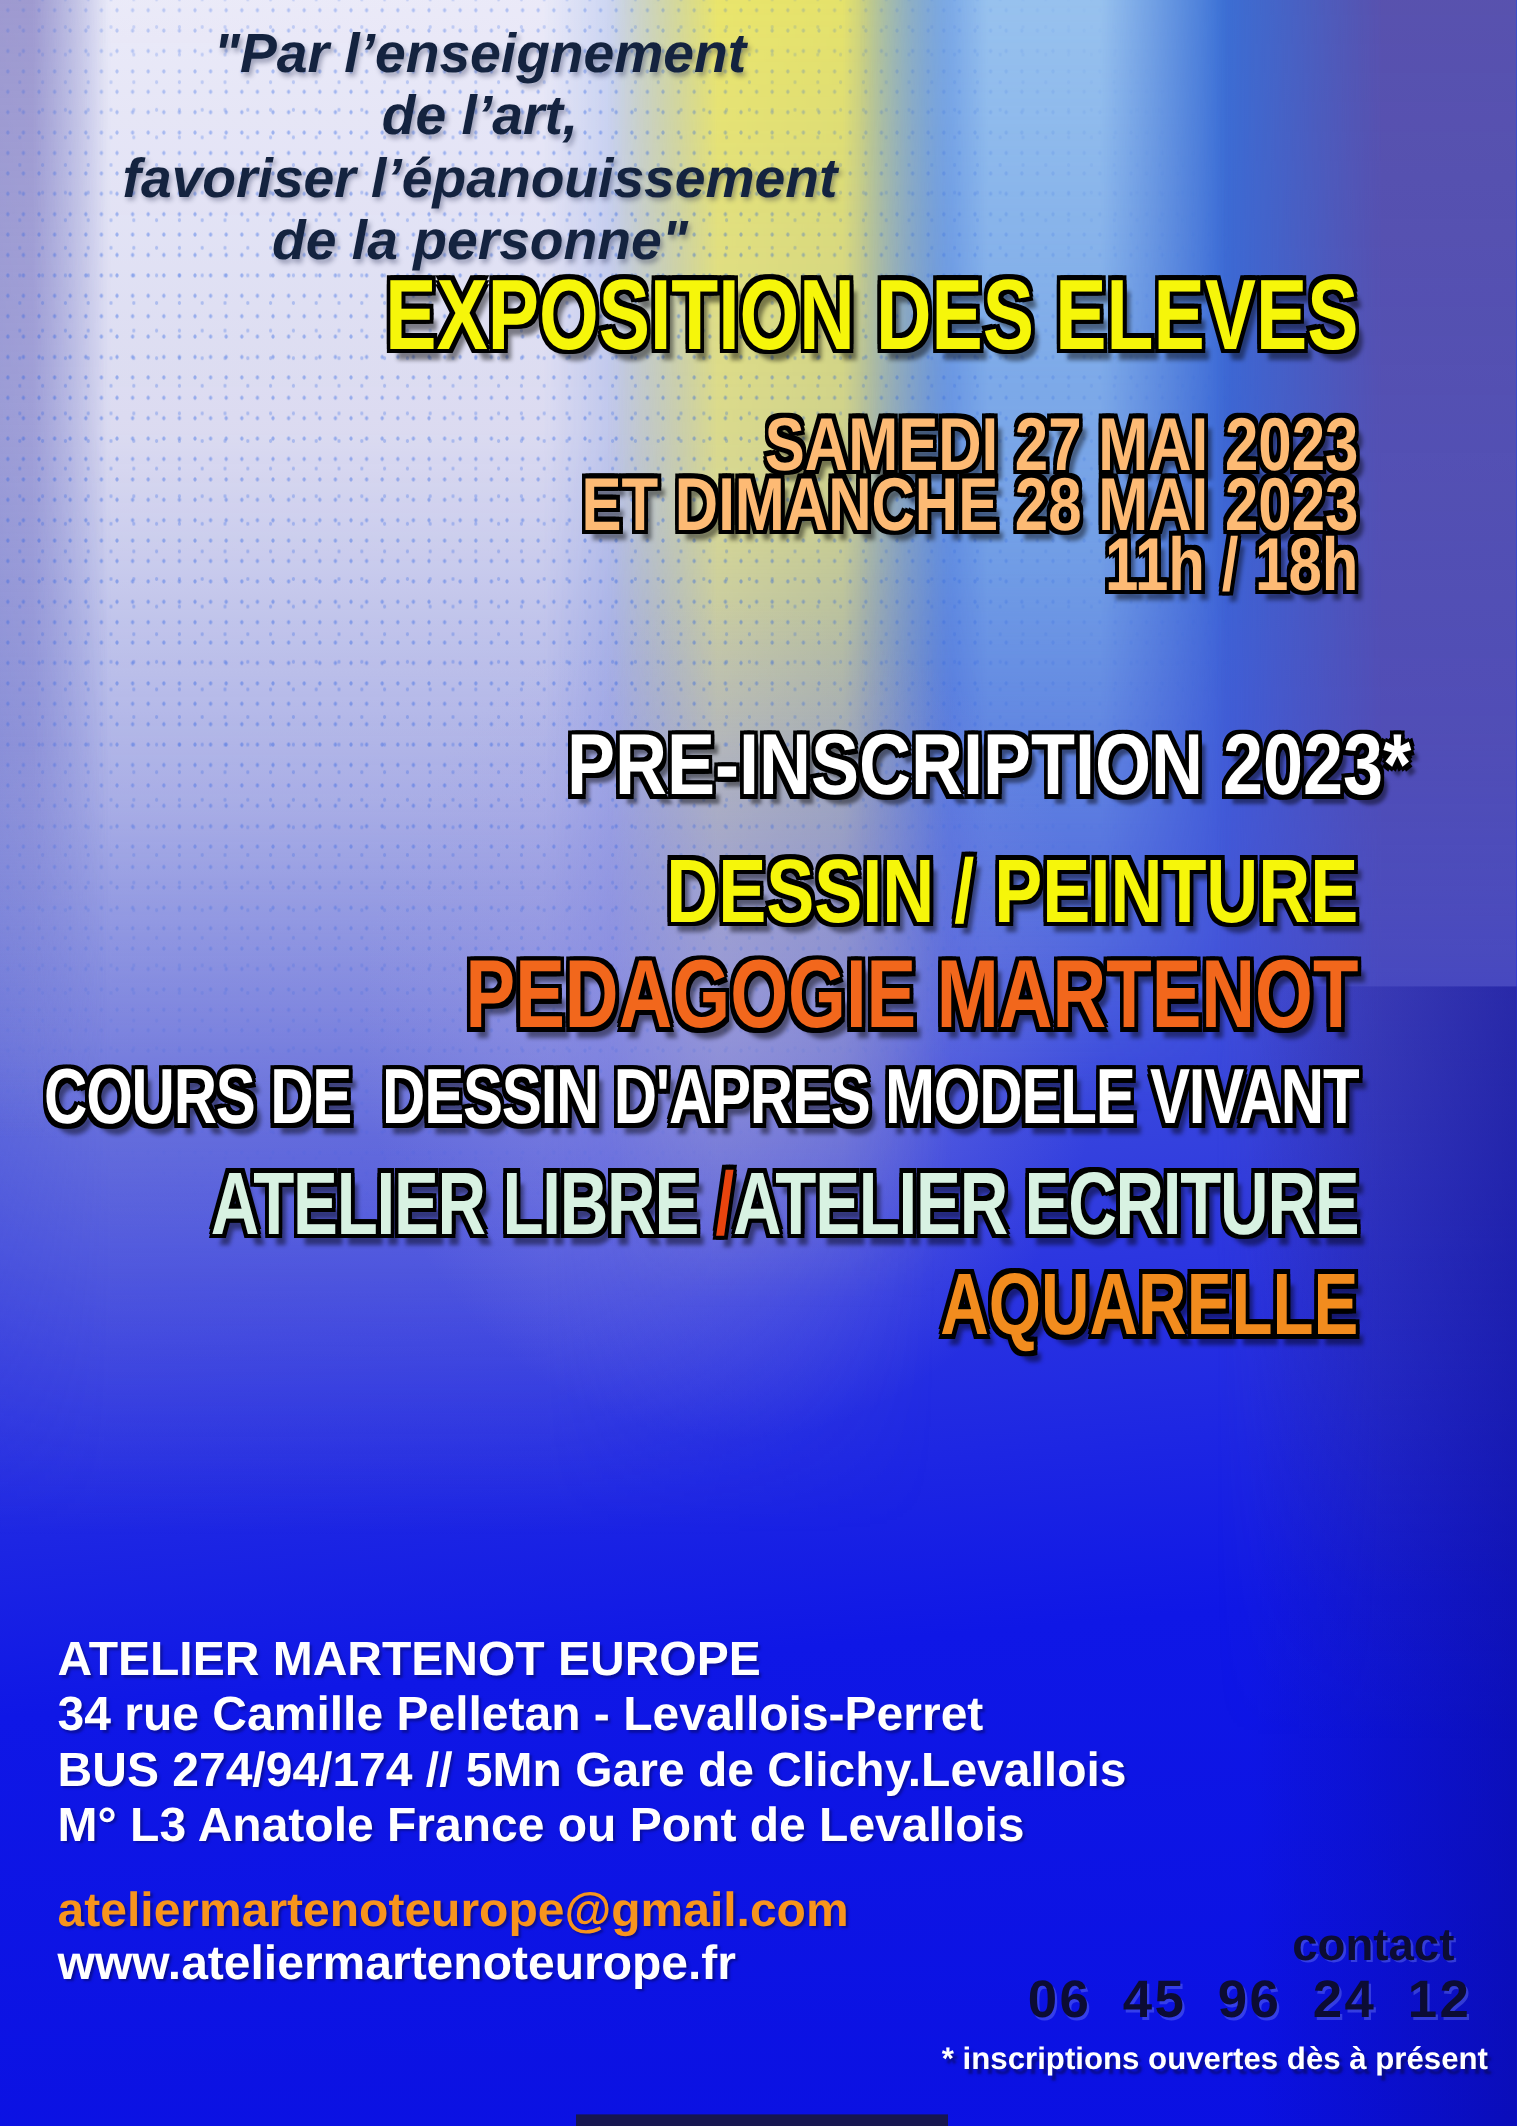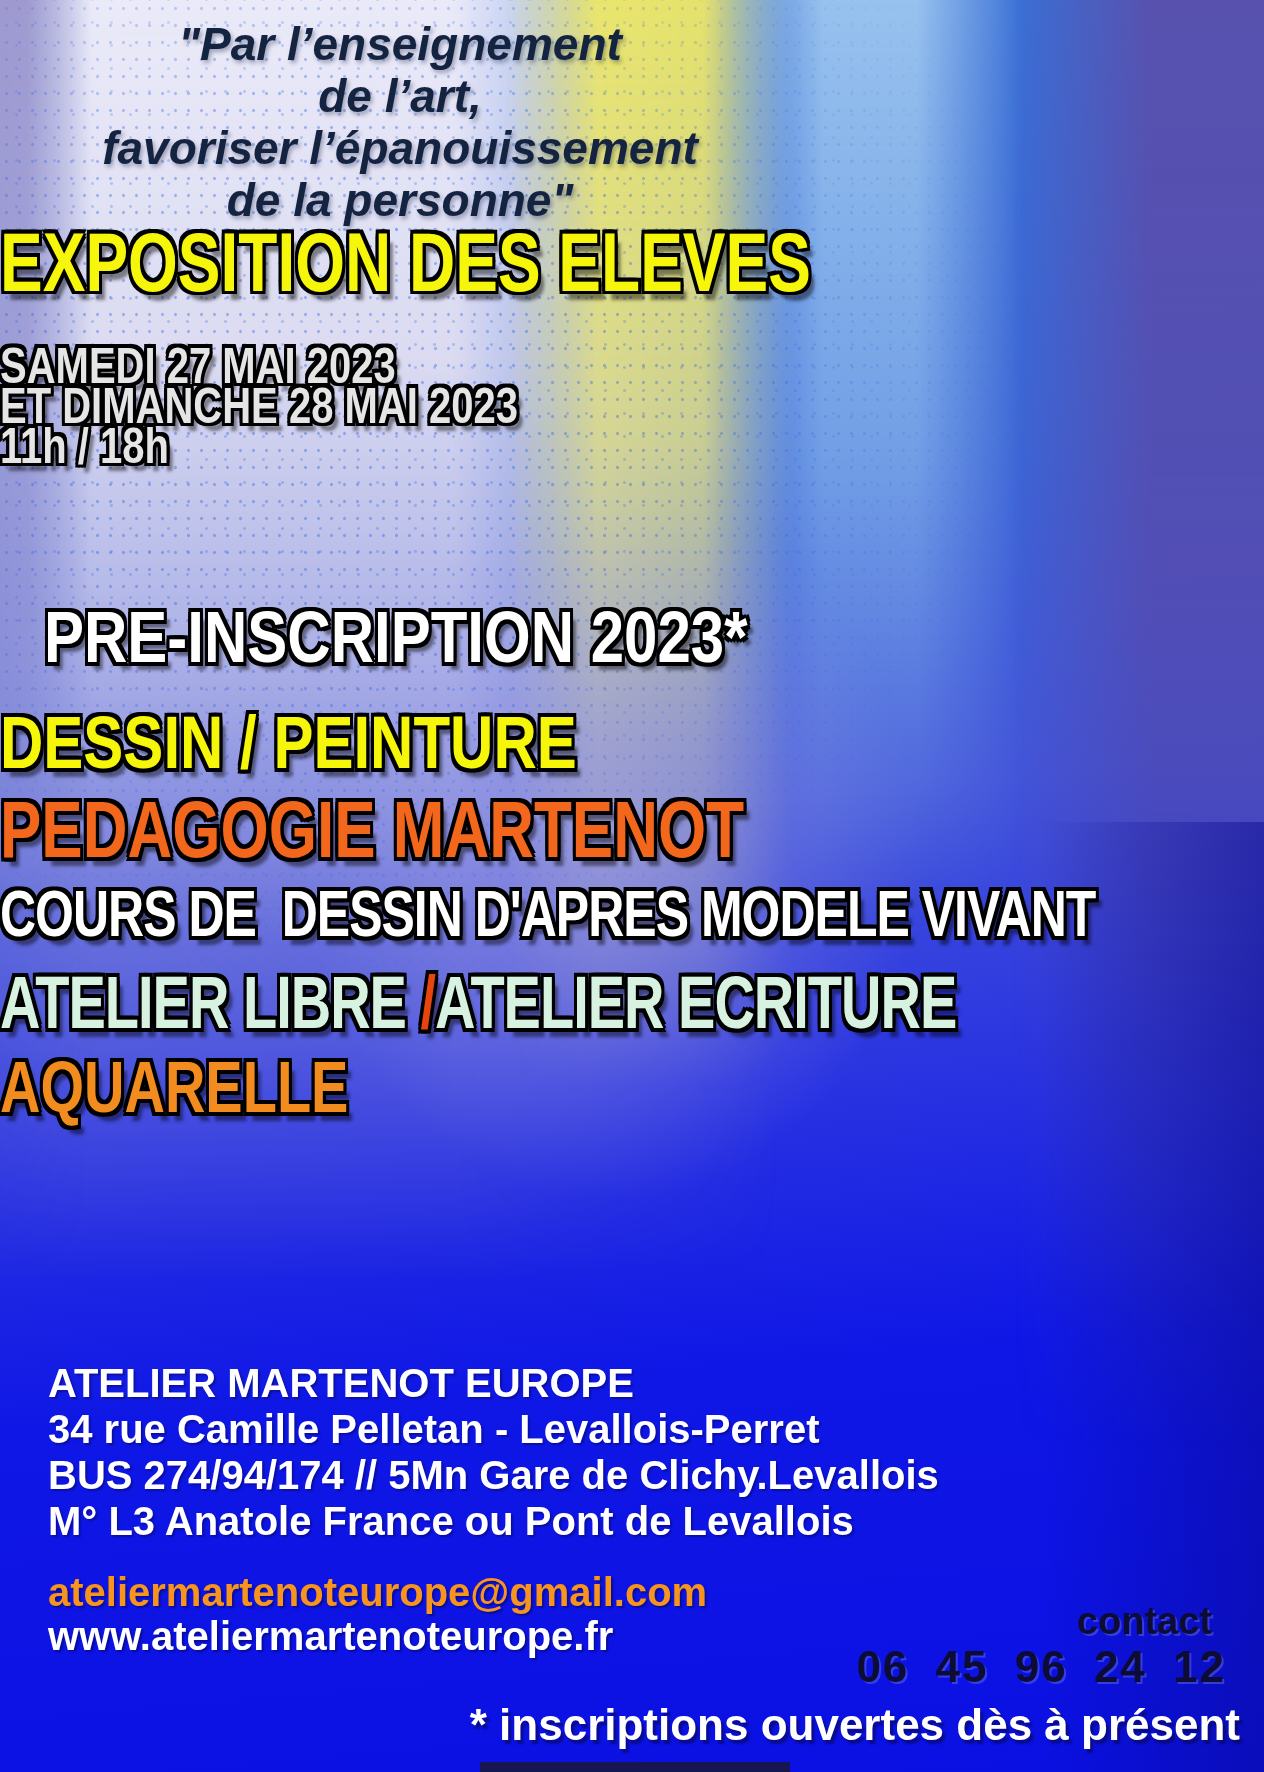--- a/index.html
+++ b/index.html
@@ -35,33 +35,33 @@
     background:linear-gradient(to left,rgba(10,10,145,0.5),transparent 70%);}
   .bg-noise{position:absolute;left:0;top:0;width:1264px;height:1250px;opacity:0.55;
     background-image:
       radial-gradient(rgba(25,85,225,0.65) 1px,transparent 1.6px),
       radial-gradient(rgba(25,85,225,0.45) 1px,transparent 1.6px);
     background-size:13px 17px,19px 23px;background-position:0 0,7px 11px;
     -webkit-mask-image:radial-gradient(ellipse 70% 65% at 28% 30%,#000 35%,transparent 80%);
     mask-image:radial-gradient(ellipse 70% 65% at 28% 30%,#000 35%,transparent 80%);}
   
   .txt{position:absolute;z-index:5;}
-  .center-col{left:0;width:1132px;text-align:left;}
+  .center-col{left:0;width:1132px;text-align:right;}
   .bigline{line-height:1.0;white-space:nowrap;}
   .stretch{display:inline-block;transform-origin:center;}
   .ol{ text-shadow:
       -3px -3px 0 #000,-3px 3px 0 #000,3px -3px 0 #000,3px 3px 0 #000,
       -3px 0 0 #000,3px 0 0 #000,0 -3px 0 #000,0 3px 0 #000,
       -1px -1px 0 #000,1px 1px 0 #000,6px 7px 3px rgba(0,0,0,0.45);}
   .quote{top:18px;left:30px;width:740px;text-align:center;
     font-style:italic;font-size:46px;line-height:52px;color:#14233f;
     text-shadow:2px 3px 4px rgba(20,30,70,0.35);}
   .title{top:230px;font-size:64px;color:#f6f60a;}
   .title .stretch{transform:scale(1,1.3);}
-  .dates{top:345px;font-size:40px;line-height:64px;color:#e5e5e5;}
+  .dates{top:345px;font-size:50px;line-height:64px;color:#fdba74;}
   .dates .stretch{transform:scale(1,1.25);}
   .preinscription{top:608px;font-size:60px;color:#ffffff;padding-left:44px;}
   .preinscription .stretch{transform:scale(1,1.2);}
   .dessin{top:713px;font-size:60px;color:#f6f60a;}
   .dessin .stretch{transform:scale(1,1.25);}
   .pedagogie{top:799px;font-size:62px;color:#f2671c;}
   .pedagogie .stretch{transform:scale(1,1.3);}
   .cours{top:889px;font-size:50px;letter-spacing:-1px;color:#ffffff;}
   .cours .stretch{transform:scale(1,1.3);white-space:pre;}
   .ateliers{top:975px;font-size:56px;letter-spacing:-1px;color:#d8f2e2;}
@@ -72,21 +72,21 @@
   .address{top:1360px;left:48px;font-size:40px;line-height:46px;color:#ffffff;white-space:nowrap;
     text-shadow:2px 2px 2px rgba(0,0,40,0.35);}
   .email{top:1570px;left:48px;font-size:40px;color:#f7941d;white-space:nowrap;
     text-shadow:2px 2px 2px rgba(0,0,40,0.4);}
   .website{top:1614px;left:48px;font-size:40px;color:#ffffff;white-space:nowrap;
     text-shadow:2px 2px 2px rgba(0,0,40,0.4);}
   .contact-label{top:1600px;right:52px;font-size:38px;color:#0c0c34;text-align:right;
     text-shadow:2px 2px 0 rgba(150,165,255,0.3);}
   .phone{top:1642px;right:38px;font-size:44px;color:#0c0c34;
     letter-spacing:2px;word-spacing:12px;text-shadow:2px 2px 0 rgba(150,165,255,0.3);}
-  .footnote{top:1700px;right:24px;font-size:44px;color:#ffffff;text-align:right;white-space:nowrap;
+  .footnote{top:1700px;right:24px;font-size:26px;color:#ffffff;text-align:right;white-space:nowrap;
     text-shadow:3px 4px 2px rgba(8,8,60,0.5);}
   .bottom-strip{position:absolute;z-index:4;left:480px;top:1762px;width:310px;height:10px;background:#161650;}
 </style>
 </head>
 <body>
 
 <div class="poster">
 
   <div class="bg-base"></div>
   <div class="bg-left-light"></div>

